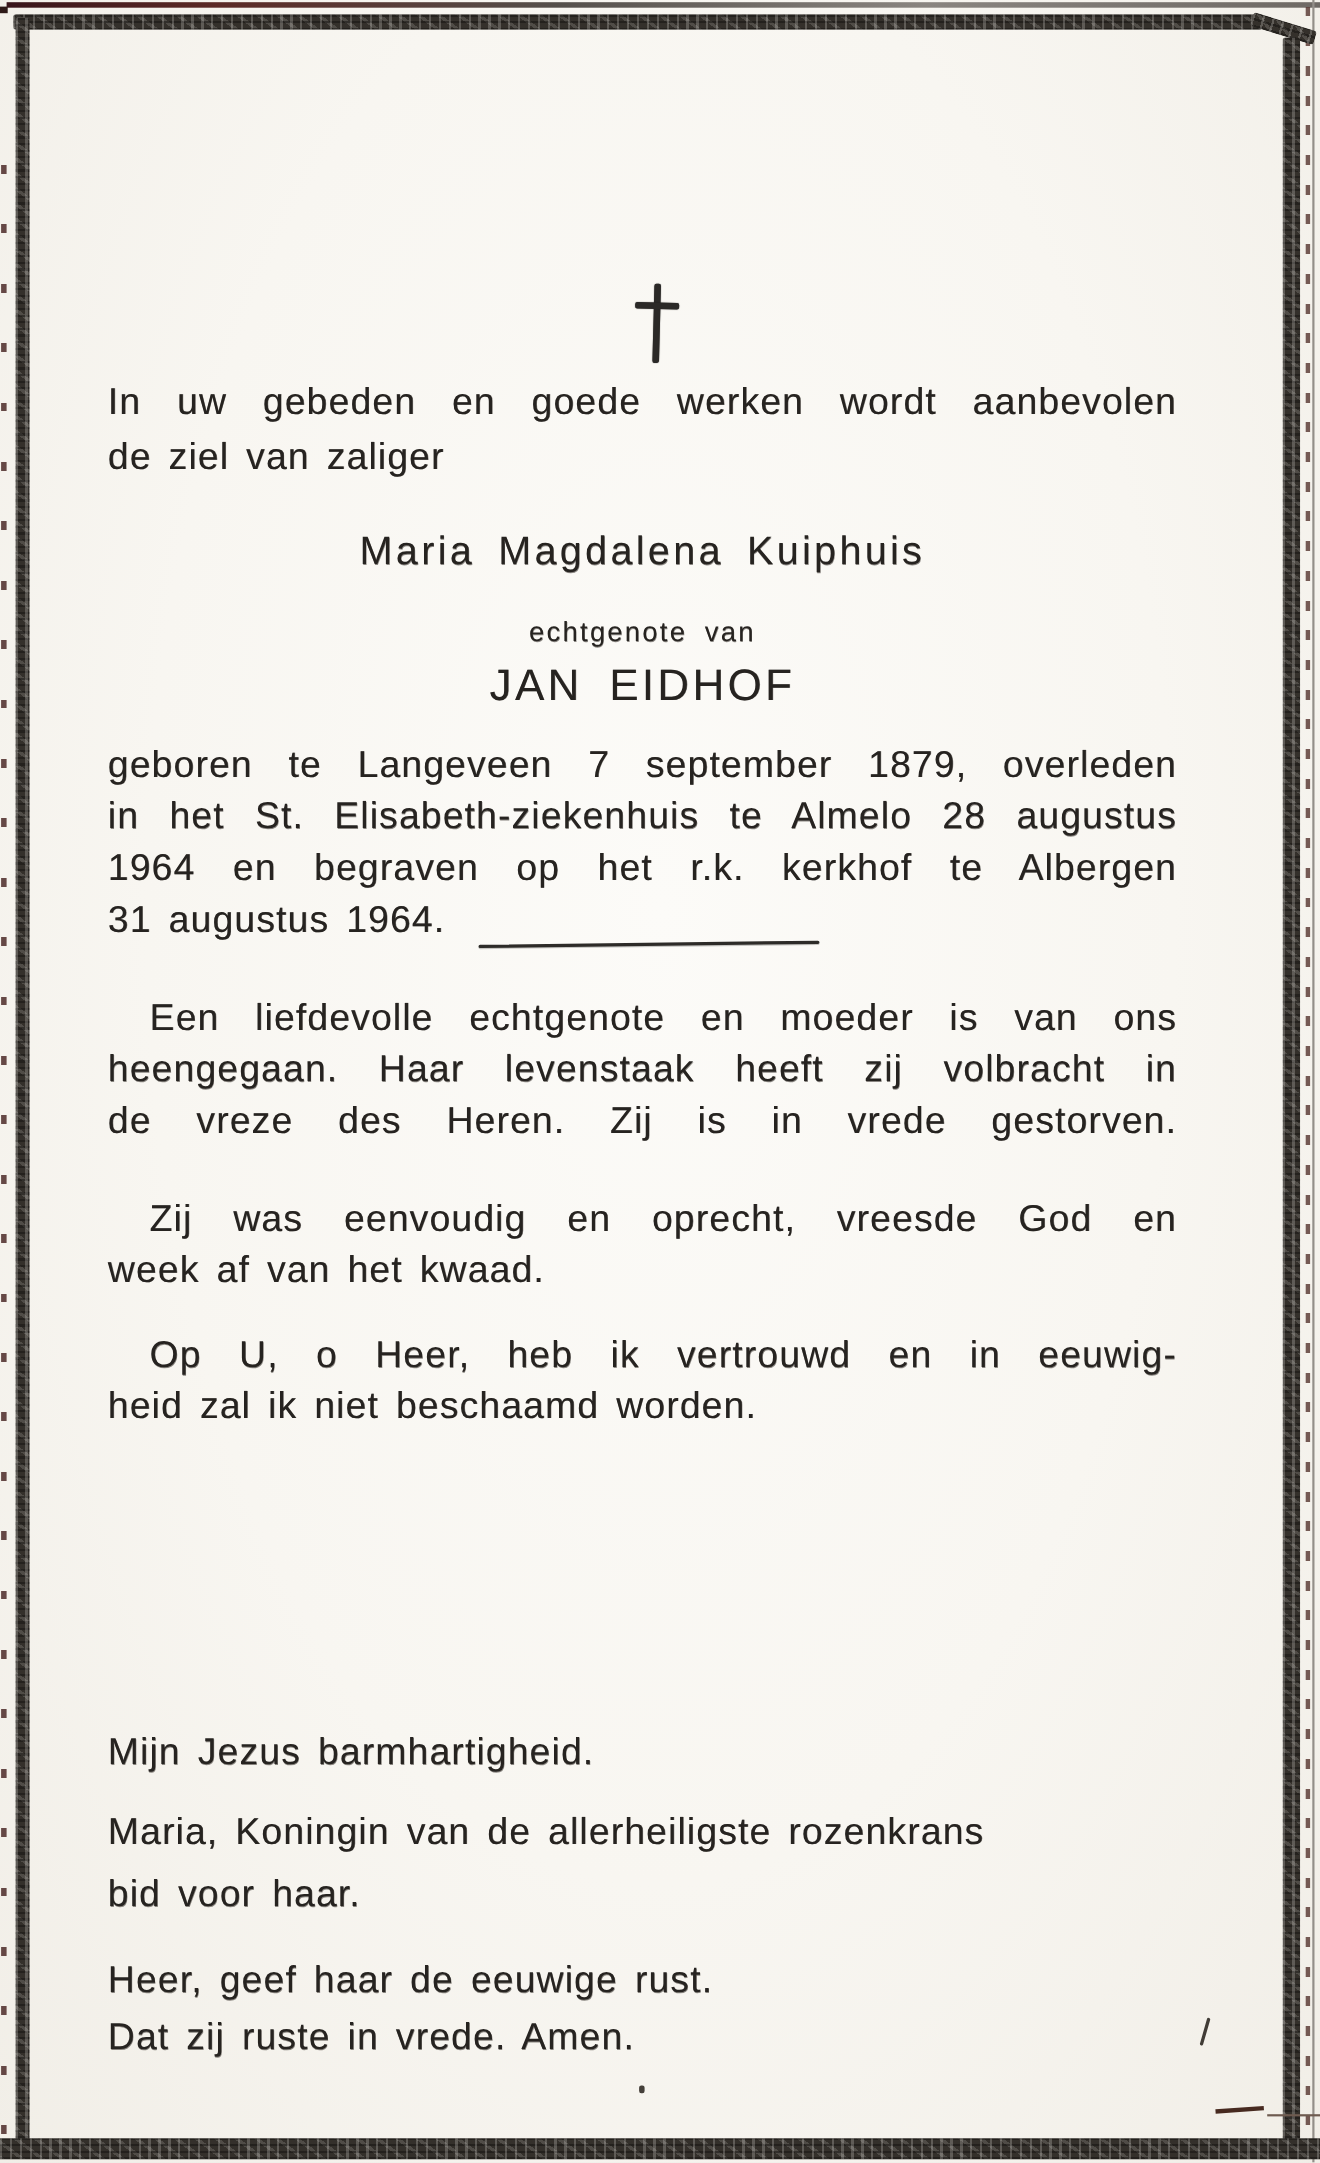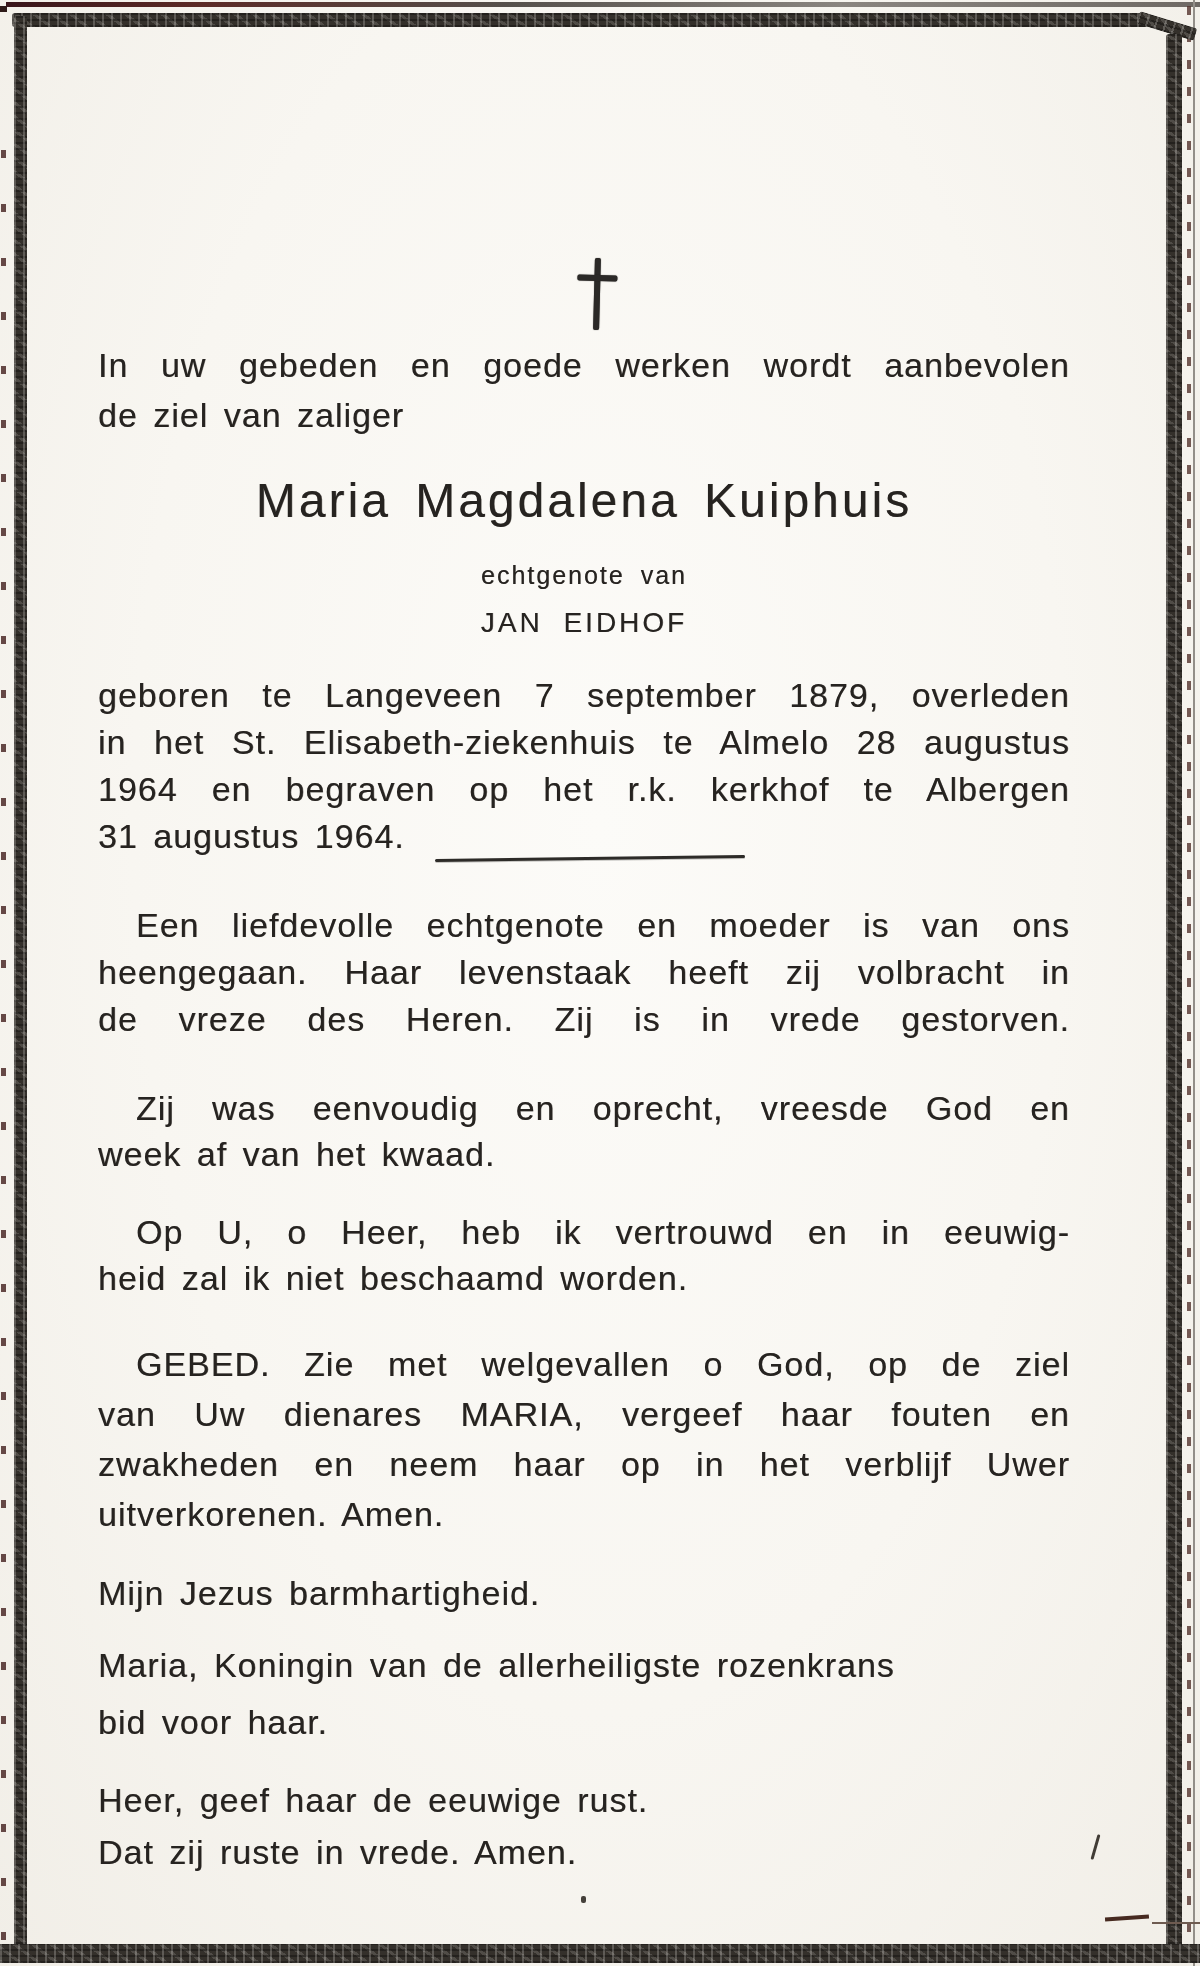--- a/index.html
+++ b/index.html
@@ -49,23 +49,23 @@
   .cross .h { position:absolute; left:0; top:17px; width:40px; height:6px; background:#2b2927; border-radius:2px;
     box-shadow:0 0 1px rgba(30,28,26,.8); }
 
   
   .block { position:absolute; left:98px; width:972px; }
   .line  { font-size:34px; line-height:46px; letter-spacing:1px; word-spacing:5px; white-space:normal; }
   .just  { text-align:justify; text-align-last:justify; }
   .center{ text-align:left; }
   .indent{ padding-left:38px; }
 
-  .name-line { font-size:48px; line-height:70px; letter-spacing:3px; word-spacing:8px; text-align:center; }
+  .name-line { font-size:36px; line-height:70px; letter-spacing:3px; word-spacing:8px; text-align:center; }
   .relation-line { font-size:25px; line-height:44px; letter-spacing:2px; word-spacing:7px; text-align:center; }
-  .spouse-line { font-size:28px; line-height:50px; letter-spacing:3px; word-spacing:10px; text-align:center; }
+  .spouse-line { font-size:40px; line-height:50px; letter-spacing:3px; word-spacing:10px; text-align:center; }
 
   .lh47 .line { line-height:47px; }
   .lh50 .line { line-height:50px; }
 
   .divider { position:absolute; left:435px; top:857px; width:310px; height:3px; background:#2d2b28;
     transform:rotate(-0.7deg); border-radius:2px; box-shadow:0 1px 0 rgba(45,43,40,.25); }
 </style>
 </head>
 <body>
 
@@ -121,26 +121,20 @@
   <div class="block txt" style="top:1085px">
     <div class="line just indent">Zij was eenvoudig en oprecht, vreesde God en</div>
     <div class="line">week af van het kwaad.</div>
   </div>
 
   <div class="block txt" style="top:1209px">
     <div class="line just indent">Op U, o Heer, heb ik vertrouwd en in eeuwig-</div>
     <div class="line">heid zal ik niet beschaamd worden.</div>
   </div>
 
-  <div class="block txt lh50" style="top:1339px">
-    <div class="line just indent">GEBED. Zie met welgevallen o God, op de ziel</div>
-    <div class="line just">van Uw dienares MARIA, vergeef haar fouten en</div>
-    <div class="line just">zwakheden en neem haar op in het verblijf Uwer</div>
-    <div class="line">uitverkorenen. Amen.</div>
-  </div>
 
   <div class="block txt" style="top:1570px">
     <div class="line center">Mijn Jezus barmhartigheid.</div>
   </div>
 
   <div class="block txt" style="top:1642px">
     <div class="line center">Maria, Koningin van de allerheiligste rozenkrans</div>
     <div class="line center" style="margin-top:11px">bid voor haar.</div>
   </div>
 

